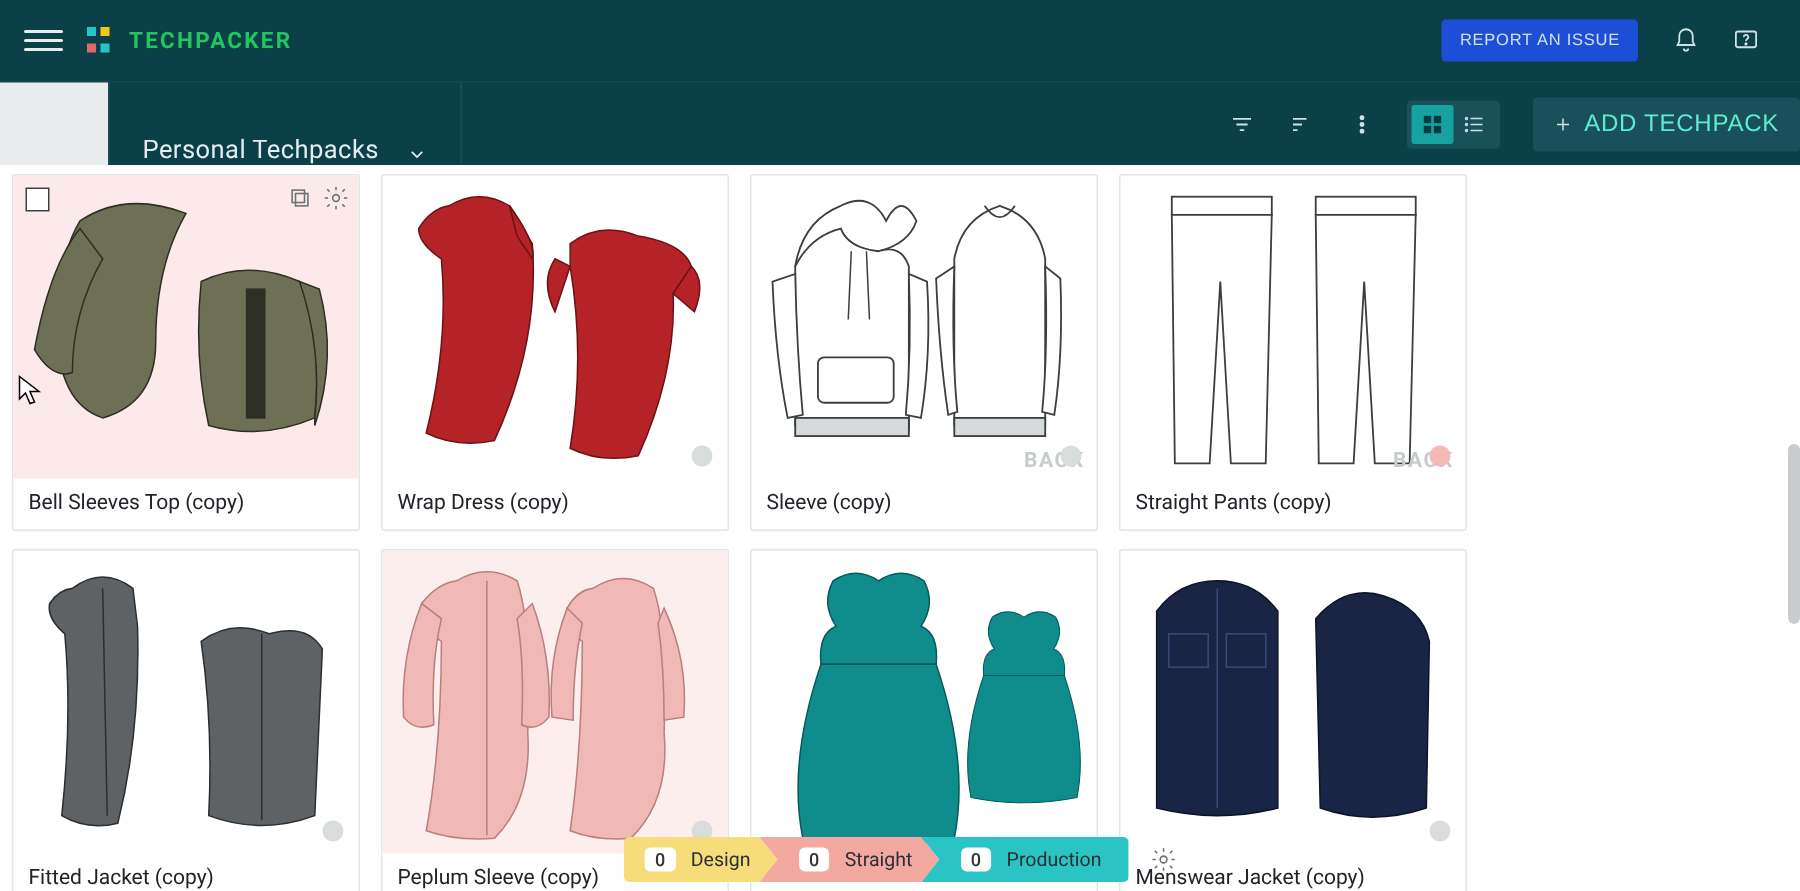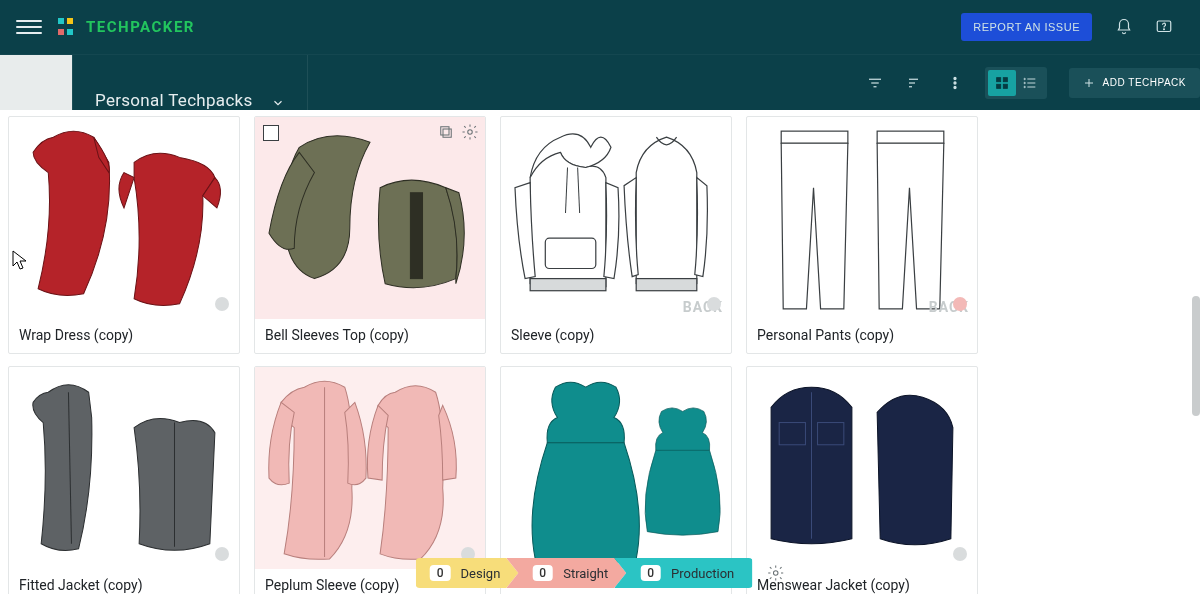--- a/index.html
+++ b/index.html
@@ -30,21 +30,21 @@
   .ws-select span { font-size:17px; letter-spacing:0.3px;}
   .ws-select svg { width:14px; height:14px; stroke:#e6edef; fill:none; stroke-width:2;}
   .subbar-spacer { flex:1; }
   .subbar-icon { width:20px; height:20px; margin:0 10px; cursor:pointer; display:flex; align-items:center; justify-content:center;}
   .subbar-icon svg { width:18px; height:18px; stroke:#cfe2e5; fill:none; stroke-width:1.6;}
   .view-toggle { display:flex; background:#1a5059; border-radius:3px; padding:3px; margin:0 10px;}
   .view-toggle .vt { width:28px; height:26px; display:flex; align-items:center; justify-content:center; border-radius:2px; cursor:pointer;}
   .view-toggle .vt.active { background:#17a2a2; }
   .view-toggle .vt.active svg rect { fill:#063b42; stroke:#063b42;}
   .view-toggle svg { width:16px; height:16px; stroke:#cfe2e5; fill:none; stroke-width:1.4;}
-  .add-btn { display:flex; align-items:center; gap:8px; background:#1a5059; border:none; color:#ffffff; font-size:10px; letter-spacing:0.5px; padding:9px 14px; border-radius:3px; margin-left:12px; cursor:pointer;}
+  .add-btn { display:flex; align-items:center; gap:8px; background:#1a5059; border:none; color:#5eead4; font-size:16px; letter-spacing:0.5px; padding:9px 14px; border-radius:3px; margin-left:12px; cursor:pointer;}
   .add-btn svg { width:12px; height:12px; stroke:#cfe2e5; stroke-width:2;}
 
   
   .grid-wrap { padding:6px 8px 0 8px; height: calc(594px - 54px - 56px); overflow:hidden; position:relative;}
   .grid { display:grid; grid-template-columns: repeat(4, 232px); gap:12px 14px; }
   .card { border:1px solid #e3e6e7; border-radius:2px; background:#fff; overflow:hidden; position:relative; cursor:pointer;}
   .card-img { height:202px; display:flex; align-items:center; justify-content:center; gap:6px; position:relative;}
   .card-title { padding:8px 10px 10px 10px; font-size:14px; color:#202428;}
   .status-dot { position:absolute; right:10px; bottom:8px; width:14px; height:14px; border-radius:50%; background:#d9dcdd;}
   .status-dot.pink { background:#f3b9b7;}
@@ -165,36 +165,20 @@
         <line x1="12" y1="4" x2="12" y2="20"></line>
         <line x1="4" y1="12" x2="20" y2="12"></line>
       </svg>
     <span>ADD TECHPACK</span>
   </button>
 </div>
 
 <div class="grid-wrap">
   <div class="grid">
 
-    <div class="card">
-      <div class="card-img">
-        <svg class="flat" viewBox="0 0 220 200">
-          <g fill="#b52329" stroke="#6b1216" stroke-width="1">
-            <path d="M40 20 Q60 8 80 20 L95 45 Q100 110 70 175 Q45 180 25 170 Q40 110 35 55 Q20 45 20 35 Q28 22 40 20 Z"></path>
-            <path d="M80 20 Q98 45 95 55 L85 40 Z"></path>
-            <path d="M120 45 Q140 30 165 40 Q195 45 200 60 L188 78 Q190 130 165 185 Q140 190 120 180 Q130 120 120 60 Z"></path>
-            <path d="M110 55 Q100 70 110 90 L120 60 Z"></path>
-            <path d="M200 60 Q210 70 202 90 L188 78 Z"></path>
-          </g>
-        </svg>
-        <div class="status-dot"></div>
-      </div>
-      <div class="card-title">Wrap Dress (copy)</div>
-    </div>
-
     <div class="card sel">
       <div class="card-img">
         <div class="check"></div>
         <div class="hover-icons">
           <svg viewBox="0 0 24 24">
               <rect x="8" y="8" width="11" height="11"></rect>
               <rect x="5" y="5" width="11" height="11"></rect>
             </svg>
           <svg viewBox="0 0 24 24">
               <circle cx="12" cy="12" r="3"></circle>
@@ -210,20 +194,36 @@
             <rect x="150" y="75" width="12" height="85" fill="#2e2f24"></rect>
           </g>
         </svg>
       </div>
       <div class="card-title">Bell Sleeves Top (copy)</div>
     </div>
 
     <div class="card">
       <div class="card-img">
         <svg class="flat" viewBox="0 0 220 200">
+          <g fill="#b52329" stroke="#6b1216" stroke-width="1">
+            <path d="M40 20 Q60 8 80 20 L95 45 Q100 110 70 175 Q45 180 25 170 Q40 110 35 55 Q20 45 20 35 Q28 22 40 20 Z"></path>
+            <path d="M80 20 Q98 45 95 55 L85 40 Z"></path>
+            <path d="M120 45 Q140 30 165 40 Q195 45 200 60 L188 78 Q190 130 165 185 Q140 190 120 180 Q130 120 120 60 Z"></path>
+            <path d="M110 55 Q100 70 110 90 L120 60 Z"></path>
+            <path d="M200 60 Q210 70 202 90 L188 78 Z"></path>
+          </g>
+        </svg>
+        <div class="status-dot"></div>
+      </div>
+      <div class="card-title">Wrap Dress (copy)</div>
+    </div>
+
+    <div class="card">
+      <div class="card-img">
+        <svg class="flat" viewBox="0 0 220 200">
           <g fill="#ffffff" stroke="#3a3f42" stroke-width="1.2">
             <path d="M25 60 Q30 30 55 20 Q75 10 85 30 Q95 10 105 30 Q100 45 80 50 Q60 48 55 35"></path>
             <path d="M25 60 L25 165 Q55 175 100 168 L100 60 Q95 45 80 50 Q60 48 55 35 Q35 40 25 60 Z"></path>
             <rect x="40" y="120" width="50" height="30" rx="4"></rect>
             <rect x="25" y="160" width="75" height="12" fill="#d7dadb"></rect>
             <path d="M10 70 Q12 120 20 160 L30 158 Q26 115 25 65 Z"></path>
             <path d="M100 65 Q102 115 98 158 L108 160 Q115 118 112 70 Z"></path>
 
             <path d="M130 55 Q135 28 160 20 Q185 28 190 55 L190 165 Q160 175 130 165 Z"></path>
             <path d="M150 20 Q160 35 170 20" fill="none"></path>
@@ -248,21 +248,21 @@
           <g fill="#ffffff" stroke="#3a3f42" stroke-width="1.2">
             <rect x="30" y="14" width="66" height="12"></rect>
             <path d="M30 26 L32 190 L55 190 L62 70 L69 190 L92 190 L96 26 Z"></path>
             <rect x="125" y="14" width="66" height="12"></rect>
             <path d="M125 26 L127 190 L150 190 L157 70 L164 190 L187 190 L191 26 Z"></path>
           </g>
         </svg>
         <div class="watermark">BACK</div>
         <div class="status-dot pink"></div>
       </div>
-      <div class="card-title">Personal Pants (copy)</div>
+      <div class="card-title">Straight Pants (copy)</div>
     </div>
 
     <div class="card">
       <div class="card-img">
         <svg class="flat" viewBox="0 0 220 200">
           <g fill="#5e6265" stroke="#2c2f31" stroke-width="1">
             <path d="M35 25 Q55 10 75 25 L78 50 Q80 120 65 180 Q45 185 28 175 Q35 110 30 55 Q18 45 20 35 Q26 26 35 25 Z"></path>
             <path d="M55 25 L58 175" stroke="#2c2f31"></path>
             <path d="M120 60 Q140 45 165 55 Q190 48 200 65 L195 175 Q160 188 125 175 Q128 115 120 60 Z"></path>
             <path d="M160 55 L160 178"></path>

